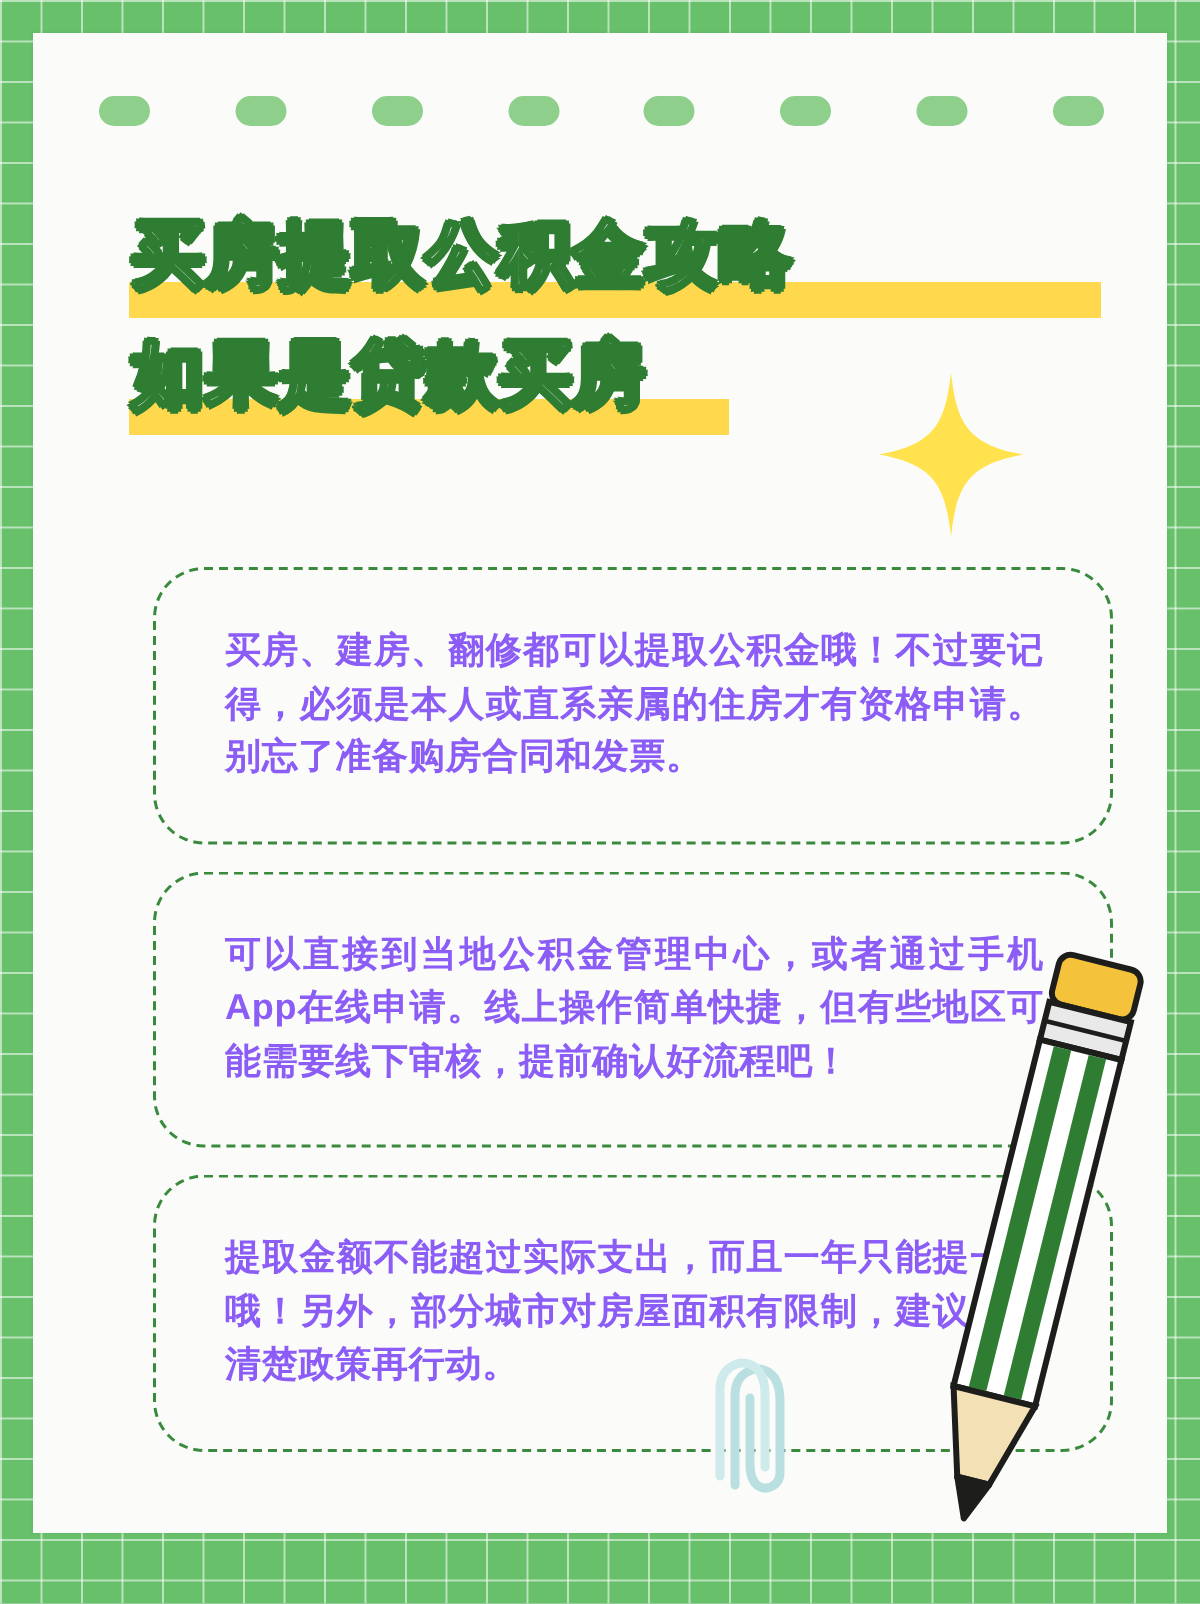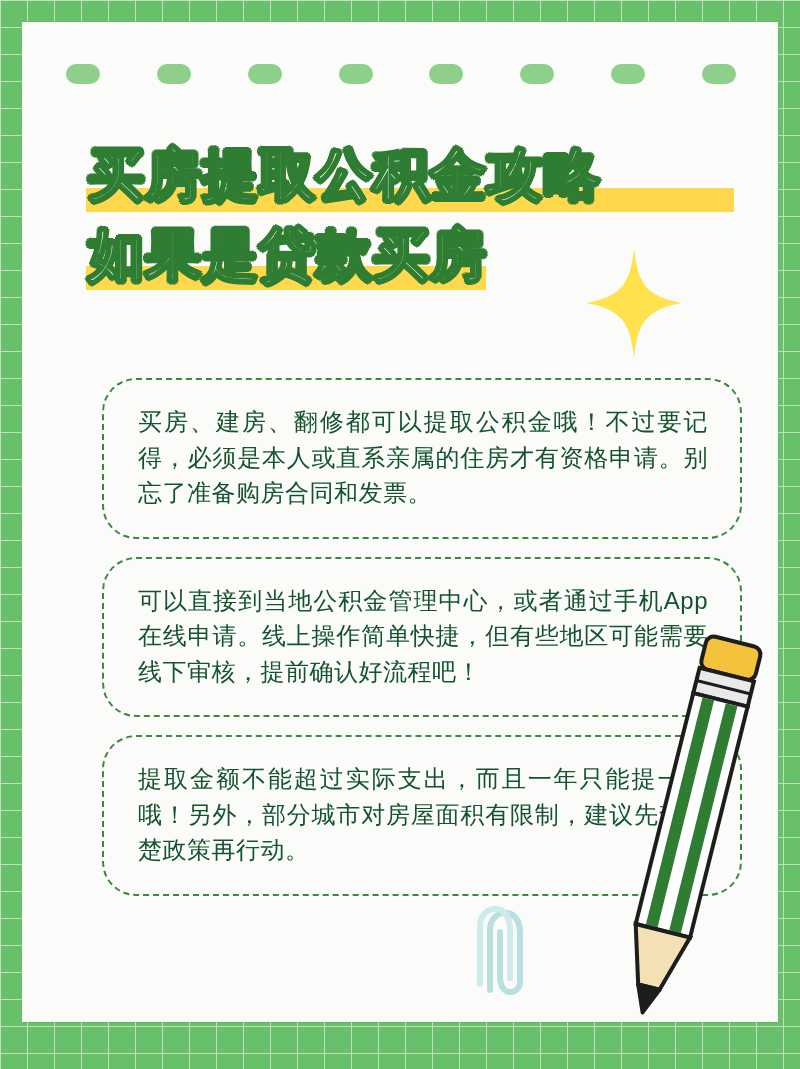--- a/index.html
+++ b/index.html
@@ -73,21 +73,21 @@
   
   .headline {
     position: absolute;
     left: 56px;
     top: 122px;
     width: 660px;
   }
   .title-line {
     display: inline-block;
     position: relative;
-    font-size: 56px;
+    font-size: 48px;
     font-weight: bold;
     letter-spacing: 1px;
     color: #ffffff;
     line-height: 1.04;
     padding: 2px 10px 6px 10px;
     -webkit-text-stroke: 2px #2f7d32;
     text-shadow:
        3px 0 0 #2f7d32, -3px 0 0 #2f7d32,
        0 3px 0 #2f7d32, 0 -3px 0 #2f7d32,
        2px 2px 0 #2f7d32, -2px 2px 0 #2f7d32,
@@ -125,25 +125,25 @@
   }
   .card {
     border: 2px dashed #3a8a3d;
     border-radius: 34px;
     background: transparent;
     padding: 20px 28px 22px 30px;
     margin-bottom: 18px;
     box-sizing: border-box;
   }
   .card p {
-    margin: 4px;
+    margin: 16px;
     font-size: 24px;
     line-height: 1.48;
-    color: #14532d;
-    font-weight: normal;
+    color: #8b5cf6;
+    font-weight: bold;
     letter-spacing: 0.5px;
     text-align: justify;
   }
 
   
   .pencil {
     position: absolute;
     right: 14px;
     top: 604px;
     width: 150px;

